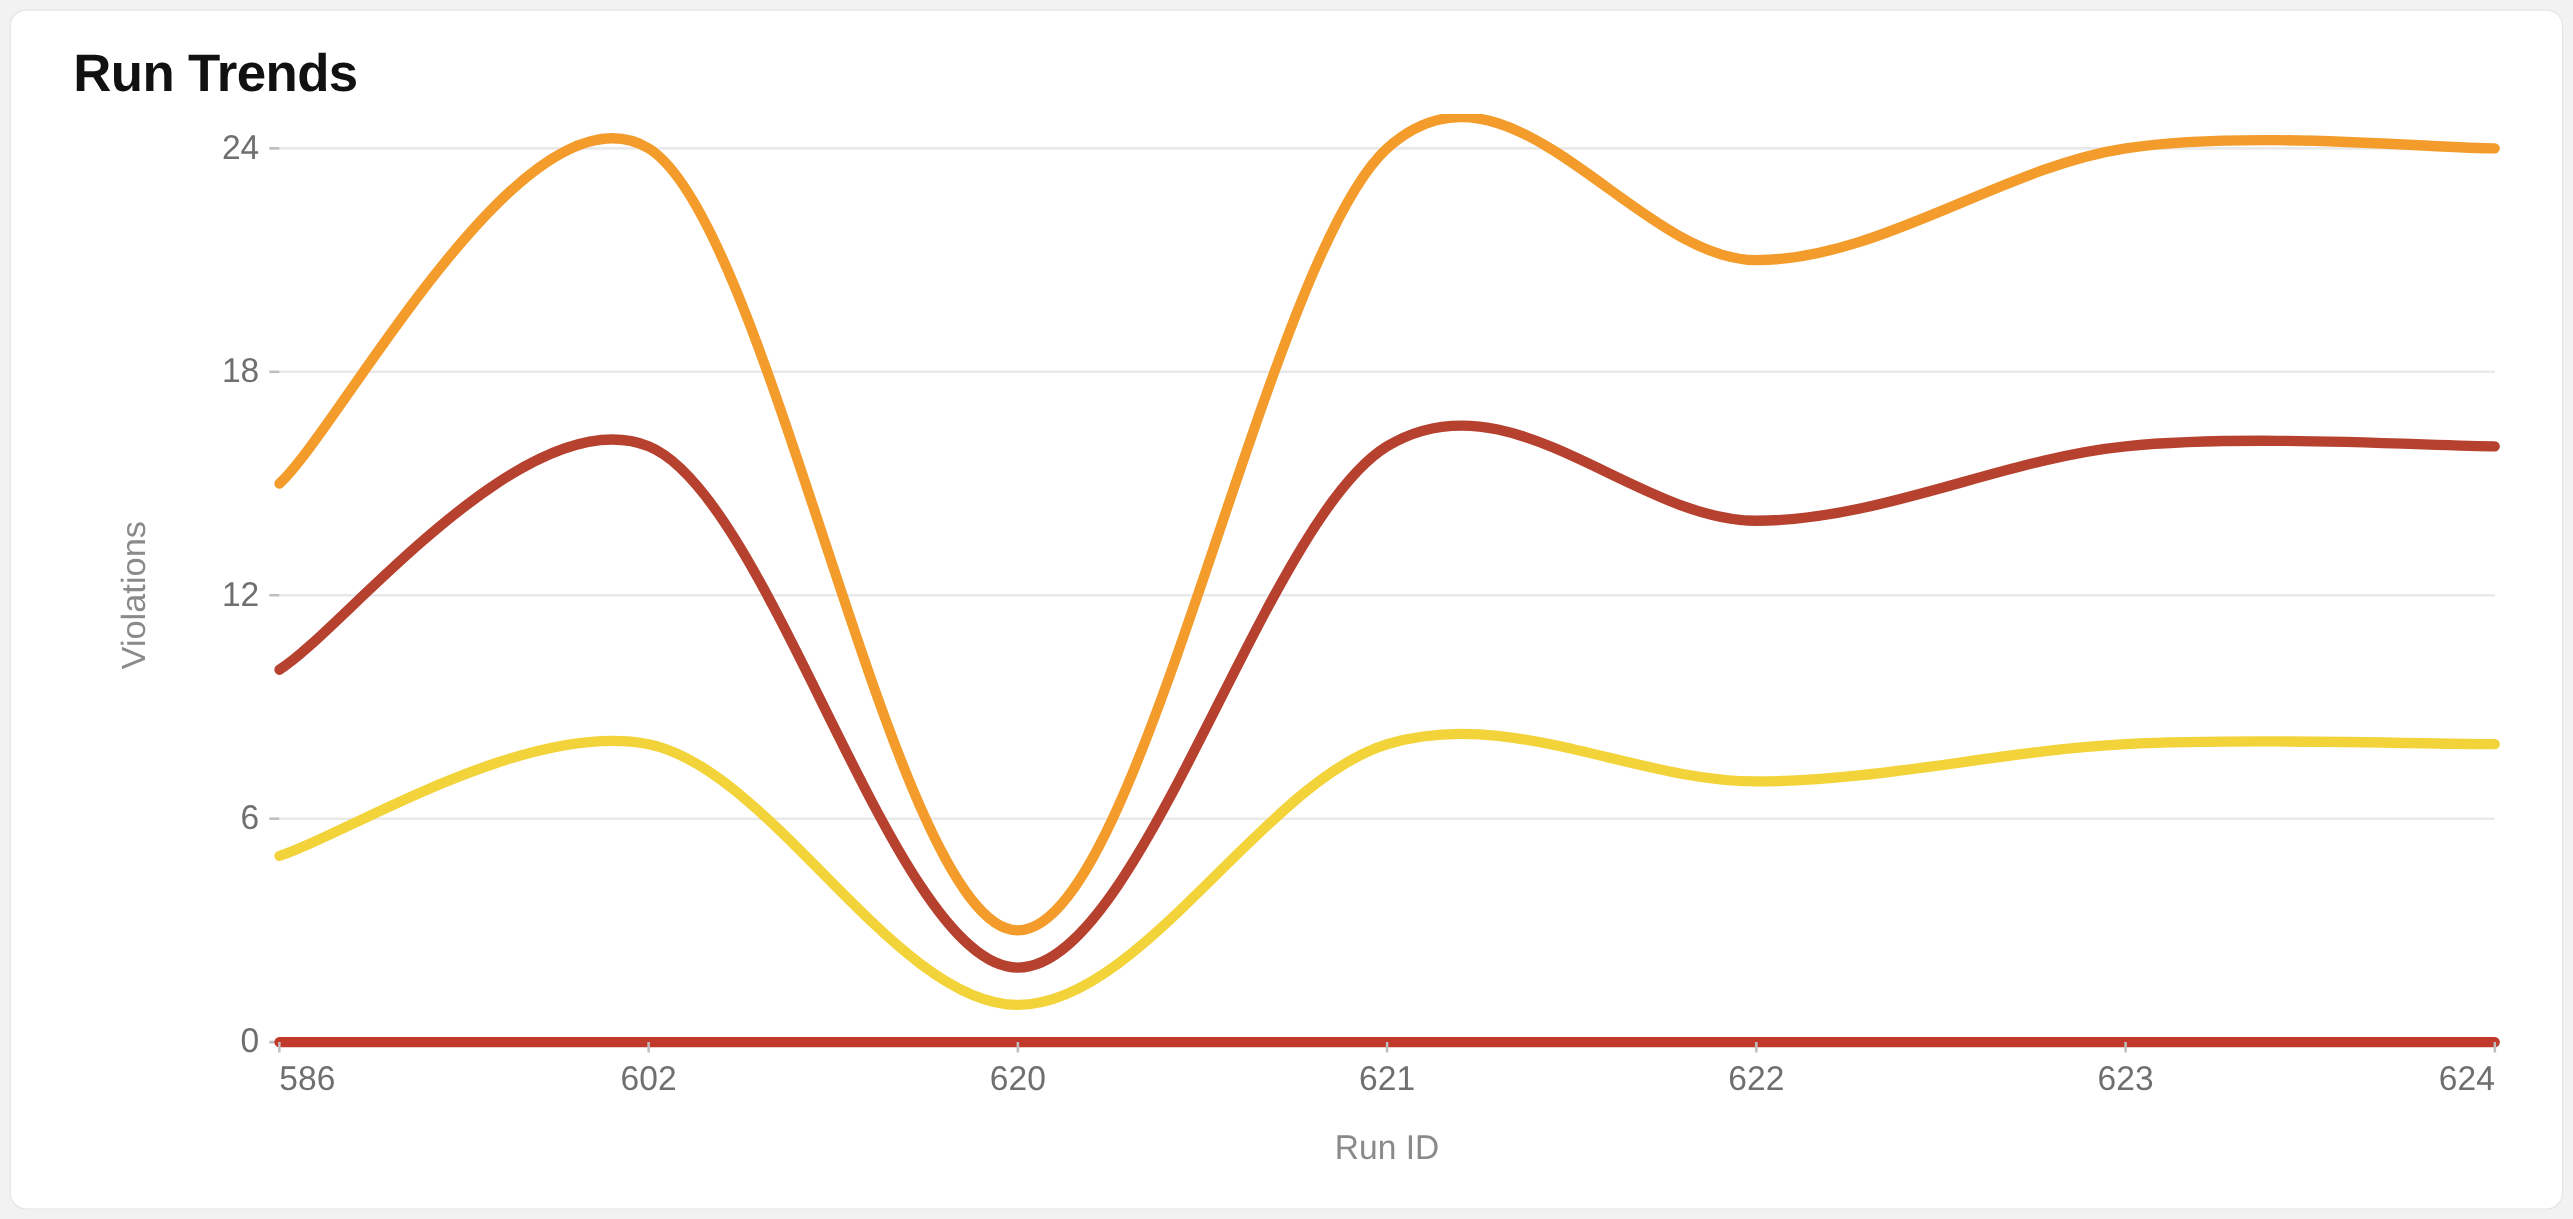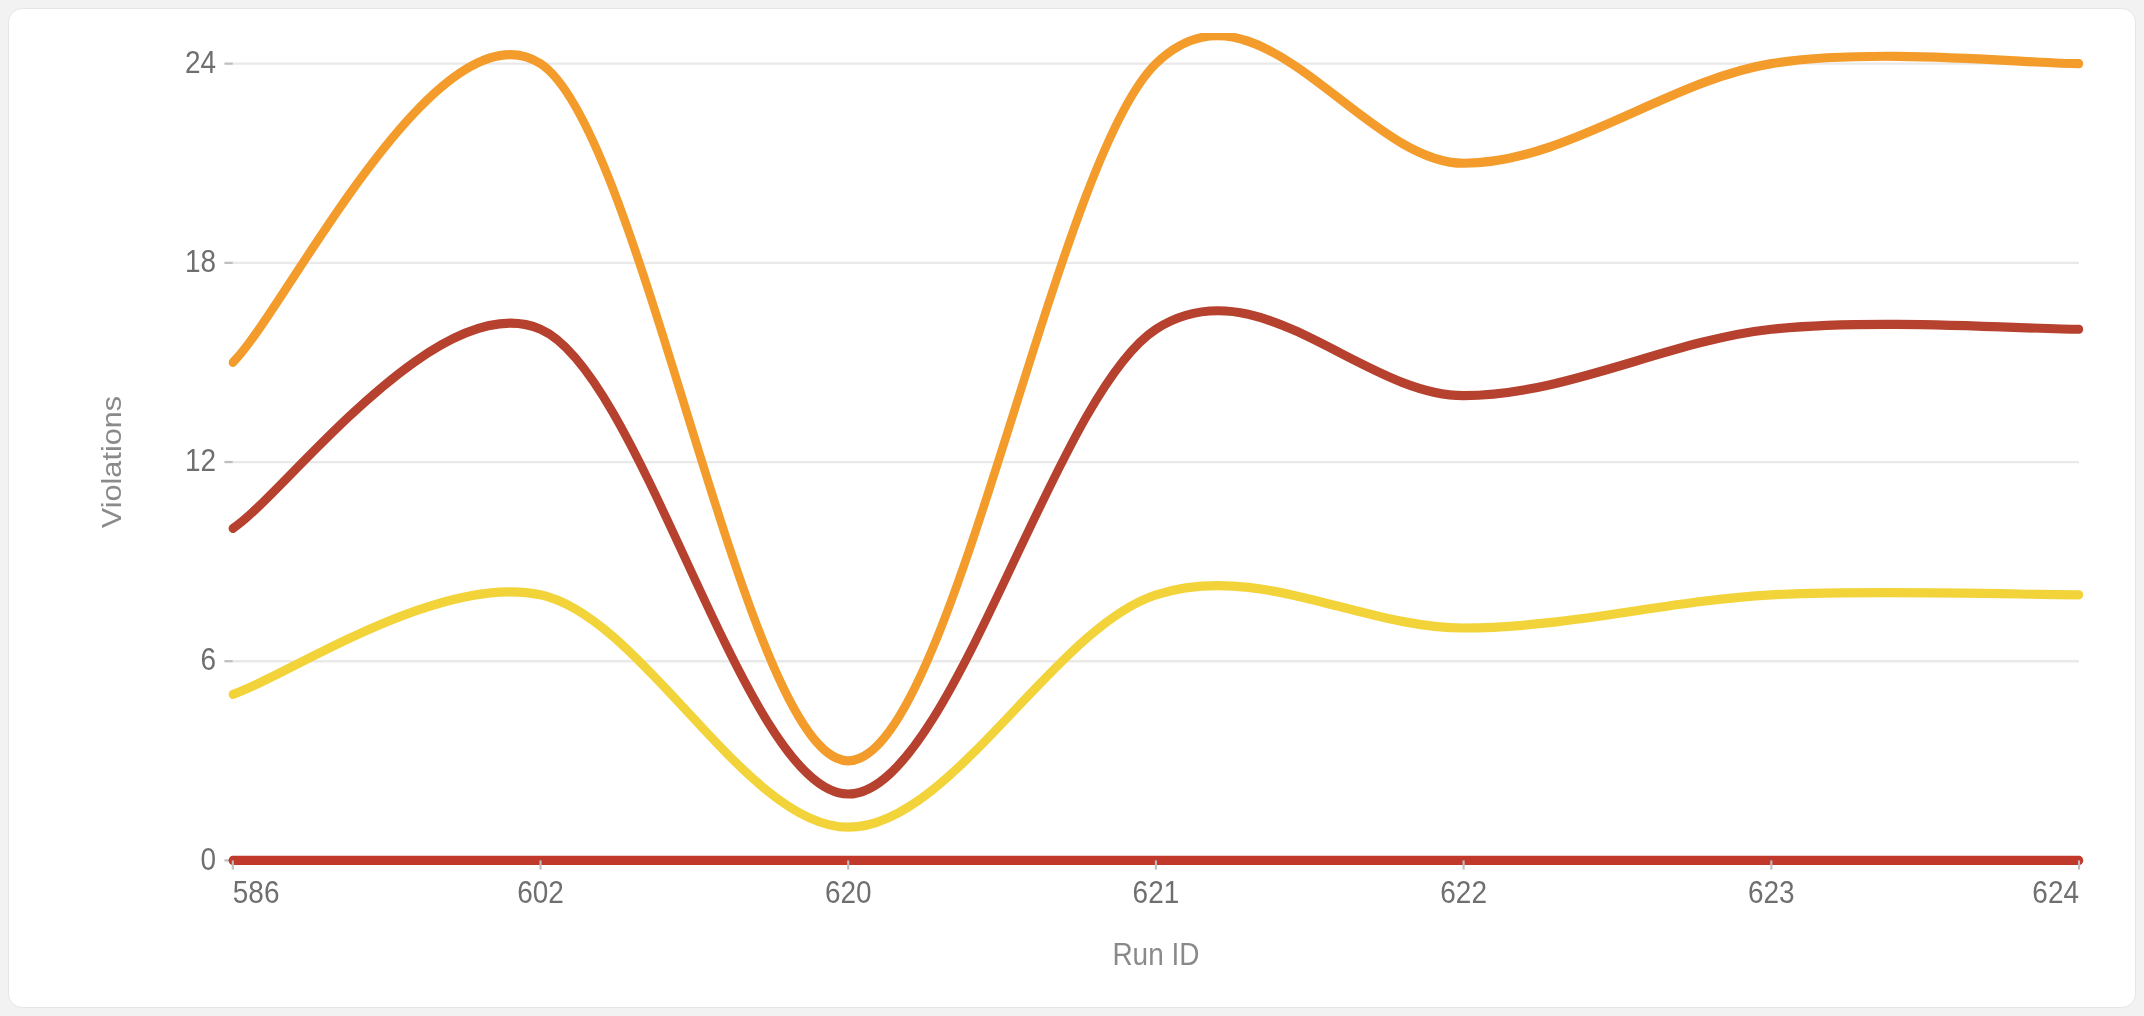--- a/index.html
+++ b/index.html
@@ -64,20 +64,21 @@
     stroke-width: 6;
     stroke-linecap: round;
     stroke-linejoin: round;
   }
 </style>
 </head>
 <body>
 
 <div class="page">
   <div class="card">
+    <div class="card-title">Run Trends</div>
 
     <div class="chart-wrap">
       <svg id="chart-svg" viewBox="0 0 1480 620" preserveAspectRatio="none">
           <line x1="140" x2="1460" y1="540" y2="540" class="grid-line"></line>
           <text x="128" y="546" text-anchor="end" class="tick-label">0</text>
           <line x1="140" x2="1460" y1="410" y2="410" class="grid-line"></line>
           <text x="128" y="416" text-anchor="end" class="tick-label">6</text>
           <line x1="140" x2="1460" y1="280" y2="280" class="grid-line"></line>
           <text x="128" y="286" text-anchor="end" class="tick-label">12</text>
           <line x1="140" x2="1460" y1="150" y2="150" class="grid-line"></line>

